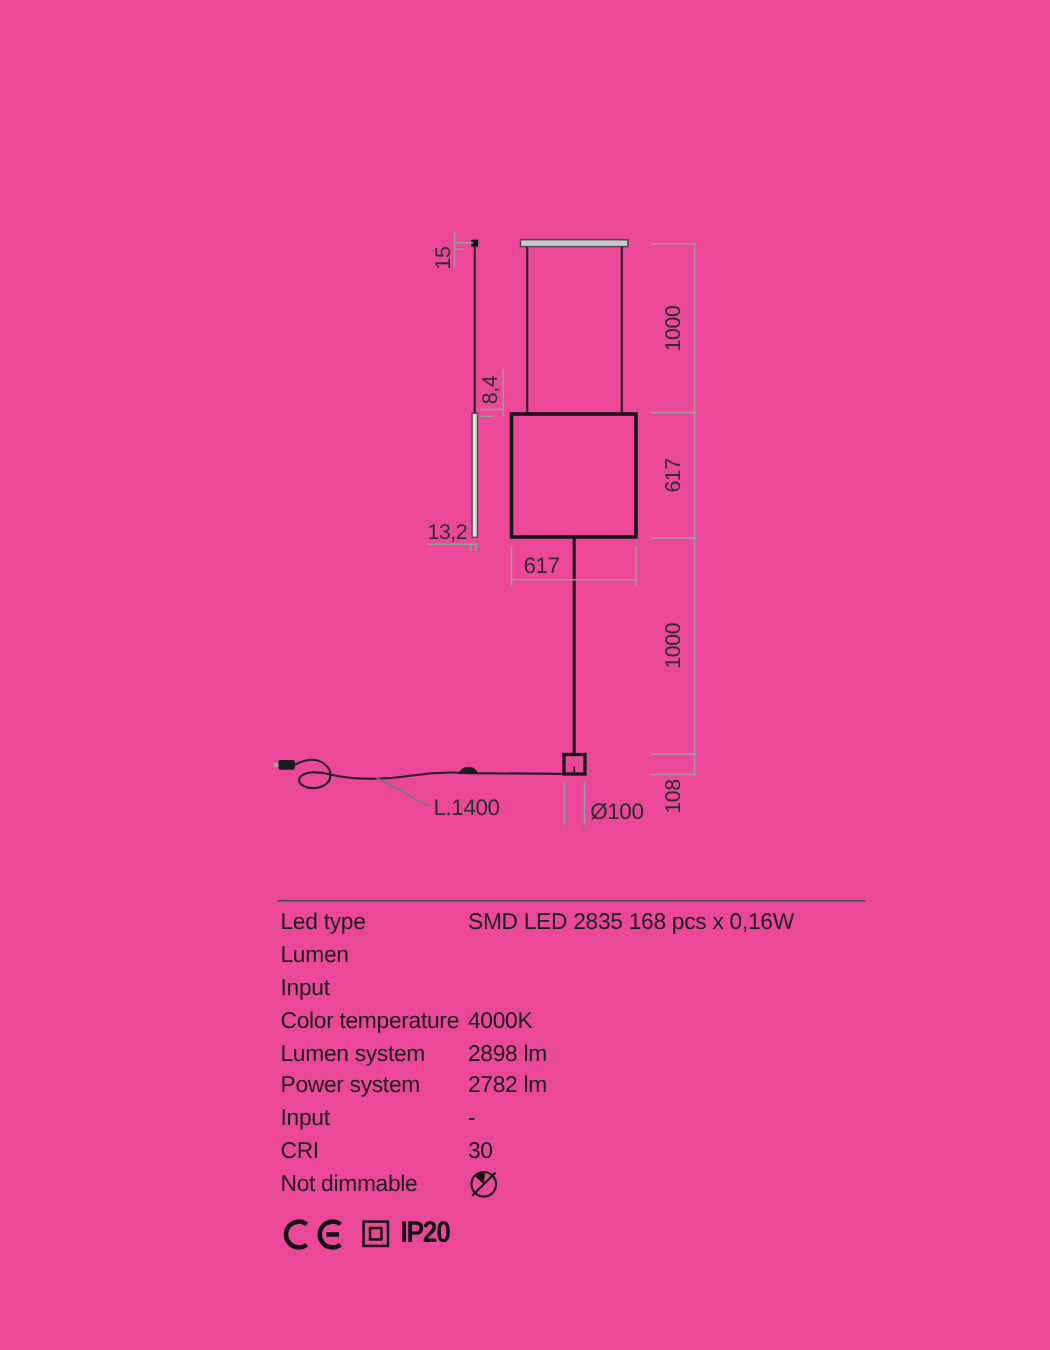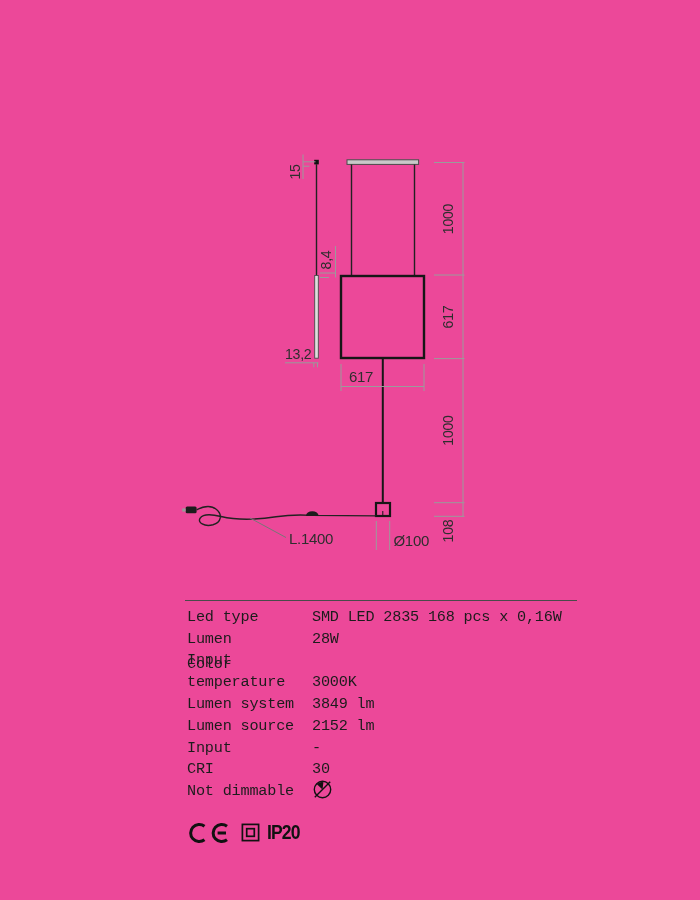--- a/index.html
+++ b/index.html
@@ -5,24 +5,24 @@
   html,body{margin:0;padding:0;background:#fff;}
   .page{position:relative;width:700px;height:900px;background:#ec4899;overflow:hidden;
         font-family:"Liberation Sans","DejaVu Sans",sans-serif;}
   svg text{font-family:"Liberation Sans","DejaVu Sans",sans-serif;}
   .dim{font-size:14.2px;fill:#2e2e2e;letter-spacing:-0.3px;}
   .dimbig{font-size:15px;fill:#2e2e2e;letter-spacing:-0.3px;}
   .dl{stroke:#9b9b9b;stroke-width:1;fill:none;}
   .obj{stroke:#161616;fill:none;}
   .topline{position:absolute;left:185px;top:600px;width:392px;border-top:1.4px solid #4a4a4a;}
   .specs{position:absolute;left:187px;top:604px;width:400px;font-size:15.2px;color:#1c1c1c;letter-spacing:-0.2px;}
-  .spec-row{display:flex;align-items:flex-end;height:21.8px;font-family:Liberation Mono, monospace;}
+  .spec-row{display:flex;align-items:center;height:21.8px;}
   .lbl{width:125px;flex:none;}
   .val{flex:1;}
-  .certs{position:absolute;left:186px;top:811px;display:flex;align-items:center;gap:7px;margin-top:10px;}
+  .certs{position:absolute;left:186px;top:811px;display:flex;align-items:center;gap:7px;}
   .ip{font-weight:700;font-size:20px;letter-spacing:-1px;color:#111;
       display:inline-block;transform:scaleX(0.88);transform-origin:left center;}
 </style>
 </head>
 <body>
 
 <div class="page">
 
   <svg width="700" height="580" viewBox="0 0 700 580" style="position:absolute;left:0;top:0;">
 
@@ -77,36 +77,35 @@
 
   <div class="topline"></div>
 
   <div class="specs">
     <div class="spec-row">
       <span class="lbl">Led type</span>
       <span class="val">SMD LED 2835 168 pcs x 0,16W</span>
     </div>
     <div class="spec-row">
       <span class="lbl">Lumen</span>
-      <span class="val">28W</span>
     </div>
     <div class="spec-row">
       <span class="lbl">Input</span>
     </div>
     <div class="spec-row">
       <span class="lbl">Color temperature</span>
-      <span class="val">3000K</span>
+      <span class="val">4000K</span>
     </div>
     <div class="spec-row">
       <span class="lbl">Lumen system</span>
-      <span class="val">3849 lm</span>
+      <span class="val">2898 lm</span>
     </div>
     <div class="spec-row">
-      <span class="lbl">Lumen source</span>
-      <span class="val">2152 lm</span>
+      <span class="lbl">Power system</span>
+      <span class="val">2782 lm</span>
     </div>
     <div class="spec-row">
       <span class="lbl">Input</span>
       <span class="val">-</span>
     </div>
     <div class="spec-row">
       <span class="lbl">CRI</span>
       <span class="val">30</span>
     </div>
     <div class="spec-row">

